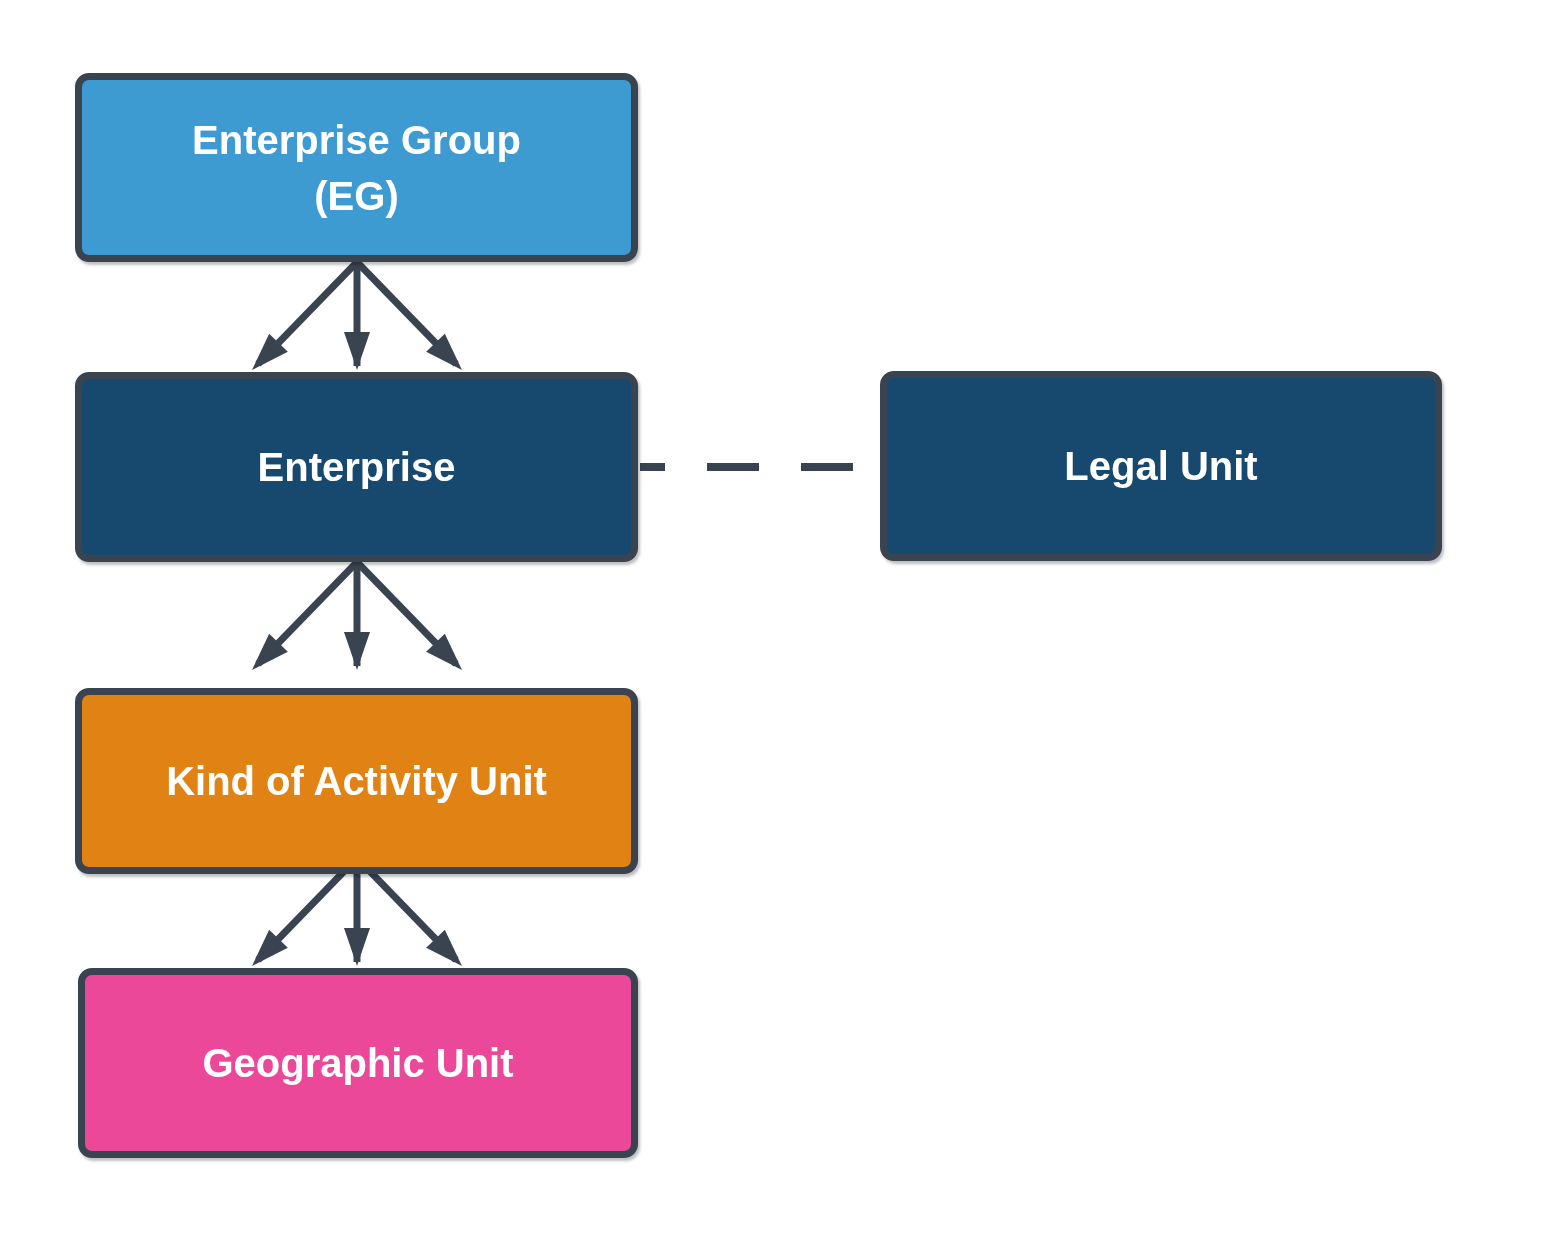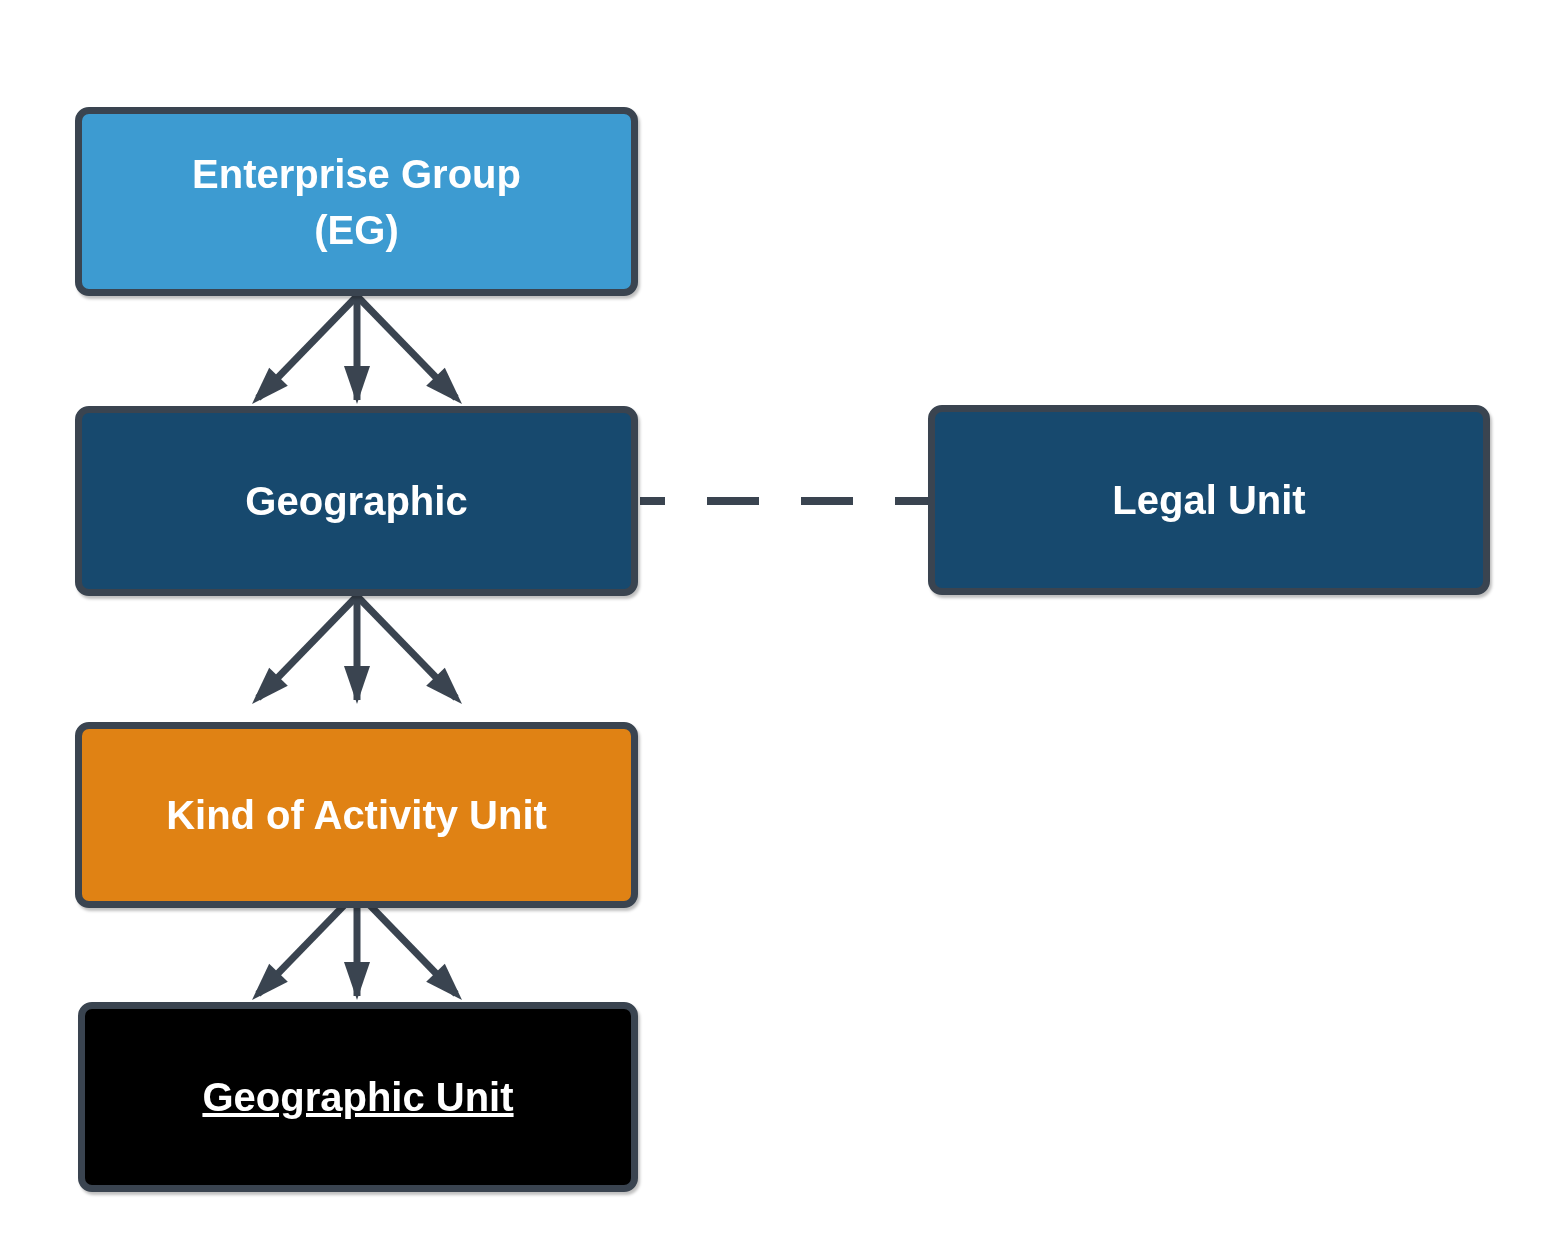--- a/index.html
+++ b/index.html
@@ -9,21 +9,20 @@
     height: 1234px;
     background: #FFFFFF;
     overflow: hidden;
     font-family: "Liberation Sans", sans-serif;
   }
   .canvas {
     position: relative;
     width: 1566px;
     height: 880px;
     background: #FFFFFF;
-    margin-top: 34px;
   }
   .connectors {
     position: absolute;
     left: 0;
     top: 0;
     z-index: 1;
   }
   .edge-line {
     stroke: #3A4450;
     stroke-width: 7;
@@ -53,21 +52,21 @@
     text-align: center;
     color: #FFFFFF;
     font-weight: bold;
     font-size: 40px;
     line-height: 1.4;
     z-index: 2;
   }
   .node .node-label { display: block; }
   #node-enterprise-group { left: 75px;  top: 73px;  width: 563px; height: 189px; }
   #node-enterprise       { left: 75px;  top: 372px; width: 563px; height: 190px; }
-  #node-legal-unit       { left: 928px; top: 371px; width: 562px; height: 190px; }
+  #node-legal-unit       { left: 880px; top: 371px; width: 562px; height: 190px; }
   #node-kau              { left: 75px;  top: 688px; width: 563px; height: 186px; }
   #node-geographic-unit  { left: 78px;  top: 968px; width: 560px; height: 190px; }
 </style>
 </head>
 <body>
 
 <div class="canvas">
 
   <svg class="connectors" width="1566" height="1234" viewBox="0 0 1566 1234">
 
@@ -102,28 +101,28 @@
   </svg>
 
   <div class="node" id="node-enterprise-group" style="background-color: rgb(61, 155, 209);">
     <span class="node-label">
       <span>Enterprise Group</span><br>
       <span>(EG)</span>
     </span>
   </div>
 
   <div class="node" id="node-enterprise" style="background-color: rgb(23, 73, 110);">
-    <span class="node-label">Geographic</span>
+    <span class="node-label">Enterprise</span>
   </div>
 
   <div class="node" id="node-legal-unit" style="background-color: rgb(23, 73, 110);">
     <span class="node-label">Legal Unit</span>
   </div>
 
   <div class="node" id="node-kau" style="background-color: rgb(224, 130, 20);">
     <span class="node-label">Kind of Activity Unit</span>
   </div>
 
-  <div class="node" id="node-geographic-unit" style="background-color: #000000; text-decoration: underline;">
+  <div class="node" id="node-geographic-unit" style="background-color: #ec4899;">
     <span class="node-label">Geographic Unit</span>
   </div>
 
 </div>
 
 </body></html>

